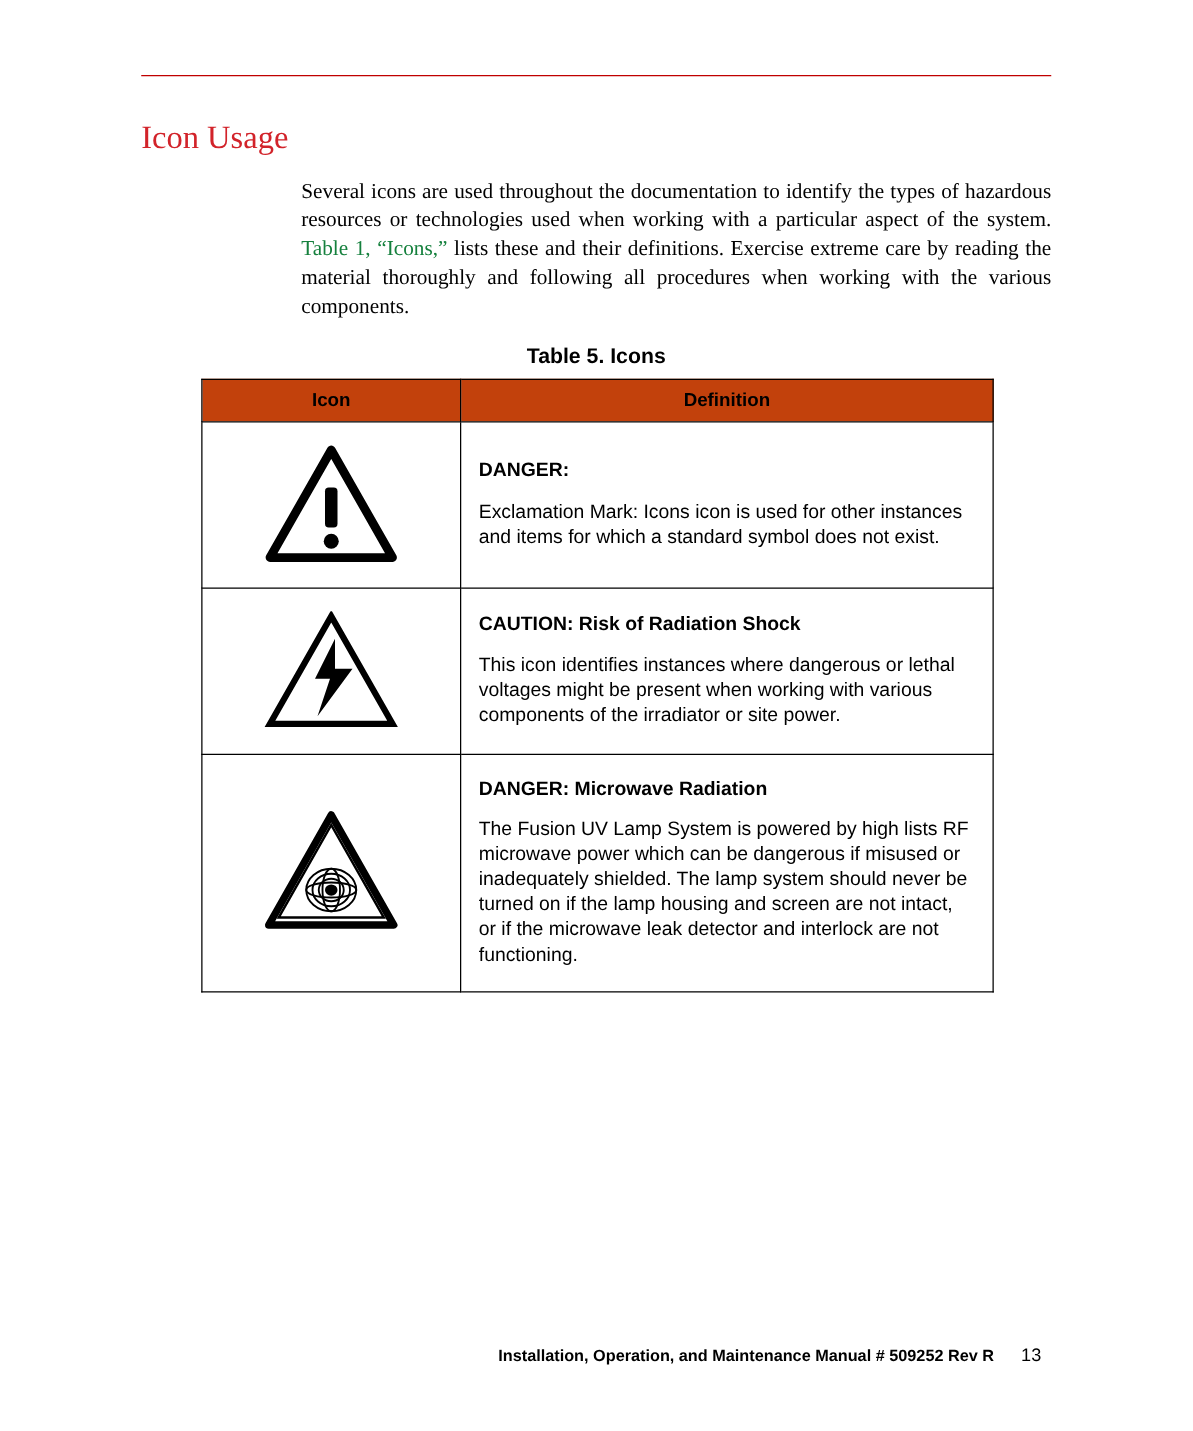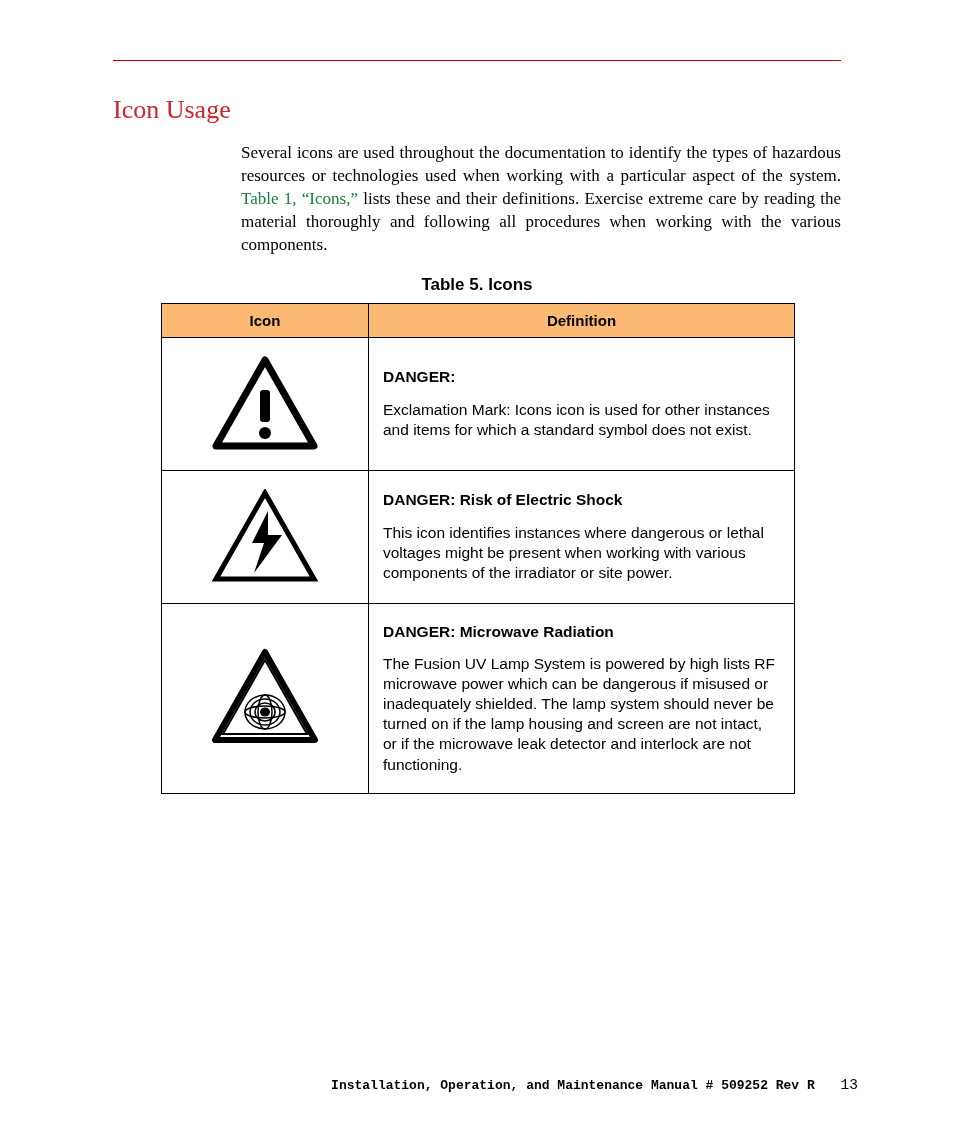--- a/index.html
+++ b/index.html
@@ -60,21 +60,21 @@
     font-size: 17px;
     margin-bottom: 8px;
   }
   table.icon-table {
     margin-left: 48px;
     border-collapse: collapse;
     width: 634px;
     font-family: Arial, Helvetica, sans-serif;
   }
   table.icon-table th {
-    background: #fdba74;
+    background: #c2410c;
     border: 1px solid #000;
     font-weight: bold;
     font-size: 15px;
     padding: 8px 4px;
     text-align: center;
   }
   table.icon-table td {
     border-left: 1px solid #000;
     border-right: 1px solid #000;
     border-bottom: 1px solid #000;
@@ -88,22 +88,22 @@
     text-align: center;
   }
   table.icon-table td.def-cell .title {
     font-weight: bold;
     display: block;
     margin-bottom: 12px;
   }
   .footer {
     position: absolute;
     bottom: 52px;
-    right: 96px;
-    font-family: Liberation Mono, monospace;
+    right: 121px;
+    font-family: Liberation Sans, sans-serif;
     font-size: 13px;
   }
   .footer .ftitle {
     font-weight: bold;
   }
   .footer .pnum {
     font-weight: normal;
     margin-left: 18px;
     font-size: 14.5px;
   }
@@ -147,21 +147,21 @@
         </td>
       </tr>
       <tr>
         <td class="icon-cell">
           <svg width="110" height="96" viewBox="0 0 110 96">
             <path d="M55 4 L104 90 L6 90 Z" fill="none" stroke="#000" stroke-width="5" stroke-linejoin="miter"></path>
             <path d="M58 22 L42 54 L54 54 L44 84 L72 46 L58 46 Z" fill="#000"></path>
           </svg>
         </td>
         <td class="def-cell">
-          <span class="title">DANGER: Risk of Electric Shock</span>
+          <span class="title">CAUTION: Risk of Radiation Shock</span>
           <span>This icon identifies instances where dangerous or lethal voltages might be present when working with various components of the irradiator or site power.</span>
         </td>
       </tr>
       <tr>
         <td class="icon-cell">
           <svg width="112" height="100" viewBox="0 0 112 100">
             <path d="M56 4 L106 92 L6 92 Z" fill="none" stroke="#000" stroke-width="6" stroke-linejoin="round"></path>
             <path d="M56 12 L98 86 L14 86 Z" fill="none" stroke="#000" stroke-width="2"></path>
             <ellipse cx="56" cy="64" rx="20" ry="17" fill="none" stroke="#000" stroke-width="1.5"></ellipse>
             <ellipse cx="56" cy="64" rx="15" ry="13" fill="none" stroke="#000" stroke-width="1.5"></ellipse>

